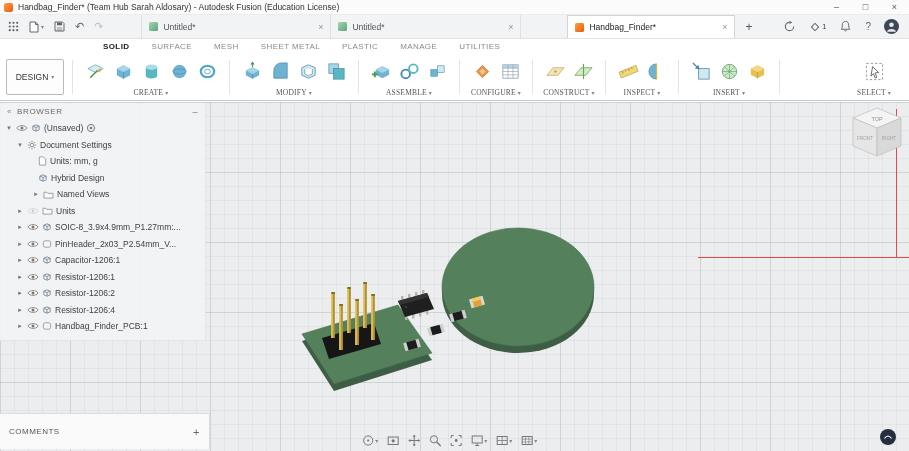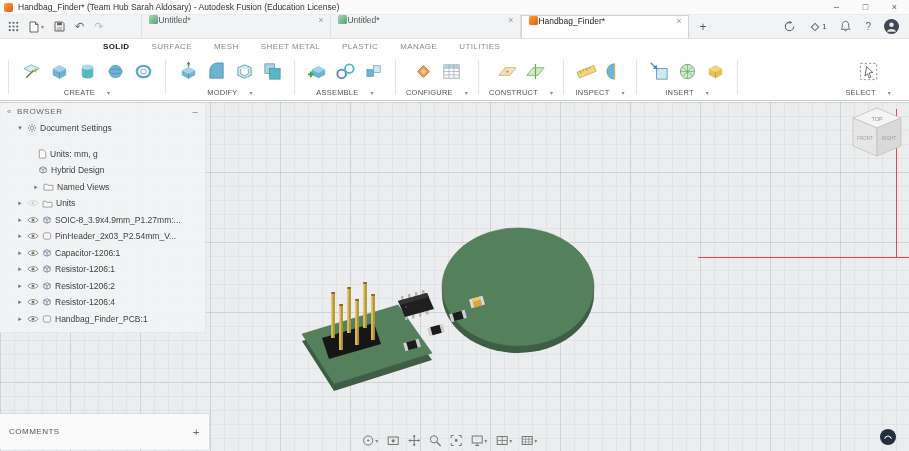--- a/index.html
+++ b/index.html
@@ -14,21 +14,21 @@
 .win-controls{margin-left:auto;display:flex;height:100%;}
 .win-btn{width:29px;display:flex;align-items:center;justify-content:center;font-size:9px;color:#555;}
 
 
 #appbar{height:24px;background:#f2f3f4;display:flex;align-items:center;border-bottom:1px solid #e2e2e2;}
 .appbar-left{display:flex;align-items:center;gap:10px;padding:0 8px;}
 .abtn{display:flex;align-items:center;gap:2px;color:#666;}
 .glyph-btn{font-size:11px;line-height:1;color:#666;}
 .glyph-btn.disabled{color:#bfbfbf;}
 #doctabs{display:flex;align-items:stretch;height:100%;margin-left:30px;}
-.doctab{display:flex;align-items:flex-start;padding:0 7px;border-right:1px solid #e0e0e0;color:#555;font-size:8.5px;}
+.doctab{display:flex;align-items:center;gap:5px;padding:0 7px;border-right:1px solid #e0e0e0;color:#555;font-size:8.5px;}
 .doctab:first-child{border-left:1px solid #e0e0e0;}
 .doctab.active{background:#fff;border:1px solid #d4d4d4;border-bottom:none;color:#222;}
 .tab-icon{width:9px;height:9px;border-radius:1.5px;flex:0 0 auto;}
 .tab-icon.green{background:linear-gradient(135deg,#a9d4b6,#5aa37a);}
 .tab-icon.orange{background:linear-gradient(135deg,#ffa03c,#e85c10);}
 .tab-label{white-space:nowrap;overflow:hidden;text-overflow:ellipsis;flex:1;}
 .tab-close{color:#999;font-size:9px;padding-left:3px;}
 .newtab{display:flex;align-items:center;padding:0 10px;font-size:12px;color:#555;}
 .appbar-right{margin-left:auto;display:flex;align-items:center;gap:13px;padding-right:10px;}
 .tbicon{display:flex;align-items:center;color:#666;}
@@ -42,21 +42,21 @@
 
 
 #ribbon{height:47px;background:#fff;border-bottom:1px solid #c9cacb;display:flex;align-items:stretch;padding:0 10px 0 6px;}
 #design-btn{width:58px;height:36px;margin:5px 6px 0 0;border:1px solid #b9b9b9;border-radius:2px;display:flex;align-items:center;justify-content:center;gap:3px;font-size:8.5px;color:#333;background:#fdfdfd;flex:0 0 auto;}
 .rsep{width:1px;background:#e4e4e4;margin:6px 2px;}
 .rgroup{display:flex;flex-direction:column;align-items:center;padding:2px 8px 0;}
 .rgroup.select{margin-left:auto;}
 .ricons{flex:1;display:flex;align-items:center;gap:4px;}
 .rbtn{width:24px;height:25px;display:flex;align-items:center;justify-content:center;}
 .ri{width:21px;height:21px;}
-.rlabel{display:flex;align-items:center;gap:12px;font-size:7.5px;color:#555;padding:1px 0 3px;letter-spacing:0.2px;}
+.rlabel{display:flex;align-items:center;gap:2px;font-size:7.5px;color:#555;padding:1px 0 3px;letter-spacing:0.2px;font-family:Liberation Serif, serif;}
 .dd{font-size:6px;color:#888;line-height:1;}
 
 
 #canvas{position:absolute;left:0;top:102px;width:909px;height:349px;background-color:#ecedee;
 background-image:
  linear-gradient(to right, rgba(160,168,172,0.28) 1px, transparent 1px),
  linear-gradient(to bottom, rgba(160,168,172,0.28) 1px, transparent 1px),
  linear-gradient(to right, rgba(160,168,172,0.13) 1px, transparent 1px),
  linear-gradient(to bottom, rgba(160,168,172,0.13) 1px, transparent 1px);
 background-size:70px 70px,70px 70px,14px 14px,14px 14px;}
@@ -135,21 +135,21 @@
     <div class="doctab" style="width:190px;">
       <span class="tab-icon green"></span>
       <span class="tab-label">Untitled*</span>
       <span class="tab-close">×</span>
     </div>
     <div class="doctab" style="width:190px;">
       <span class="tab-icon green"></span>
       <span class="tab-label">Untitled*</span>
       <span class="tab-close">×</span>
     </div>
-    <div class="doctab active" style="width:168px;">
+    <div class="doctab active" style="width:168px;margin-left:46px;">
       <span class="tab-icon orange"></span>
       <span class="tab-label">Handbag_Finder*</span>
       <span class="tab-close">×</span>
     </div>
     <span class="newtab">+</span>
   </div>
 
   <div class="appbar-right">
     <span class="tbicon">
       <svg width="13" height="13" viewBox="0 0 14 14">
@@ -184,20 +184,24 @@
   <span class="rtab active">SOLID</span>
   <span class="rtab">SURFACE</span>
   <span class="rtab">MESH</span>
   <span class="rtab">SHEET METAL</span>
   <span class="rtab">PLASTIC</span>
   <span class="rtab">MANAGE</span>
   <span class="rtab">UTILITIES</span>
 </div>
 
 <div id="ribbon">
+  <div id="design-btn">
+    <span>DESIGN</span>
+    <span class="dd">▾</span>
+  </div>
   <div class="rsep"></div>
 
   <div class="rgroup">
     <div class="ricons">
       <div class="rbtn">
           <svg class="ri" viewBox="0 0 22 22">
             <path d="M3 8 L11 4 L19 8 L11 12 Z" fill="#d8edf0" stroke="#5aa8b8" stroke-width="0.8"></path>
             <path d="M5.5 17.5 L13 10" stroke="#4b8f4b" stroke-width="1.5"></path>
             <path d="M13 10 l2.2 -2.2 2 2 L15 12 Z" fill="#d8a83c"></path>
           </svg>
@@ -500,33 +504,55 @@
     </g>
   </svg>
 
   <div id="browser">
     <div id="browser-header">
       <span style="color:#888;">«</span>
       <span>BROWSER</span>
       <span class="hmin">–</span>
     </div>
     <div>
+        <div class="brow" style="padding-left: 5px;">
+          <span class="chev">▾</span>
+          <span class="bic">
+            <svg width="12" height="8" viewBox="0 0 14 9">
+              <path d="M1 4.5 C3.5 0.8 10.5 0.8 13 4.5 C10.5 8.2 3.5 8.2 1 4.5 Z" fill="#fff" stroke="#777"></path>
+              <circle cx="7" cy="4.5" r="1.8" fill="#777"></circle>
+            </svg>
+          </span>
+          <span class="bic">
+            <svg width="10" height="10" viewBox="0 0 11 11">
+              <path d="M2 3.5 L5.5 2 L9 3.5 L9 7.5 L5.5 9 L2 7.5 Z" fill="#eef3f8" stroke="#7a8a99"></path>
+              <path d="M2 3.5 L5.5 5 L9 3.5 M5.5 5 V9" fill="none" stroke="#7a8a99"></path>
+            </svg>
+          </span>
+          <span class="blabel">(Unsaved)</span>
+          <span class="bic">
+            <svg width="10" height="10" viewBox="0 0 10 10">
+              <circle cx="5" cy="5" r="3.6" fill="none" stroke="#777"></circle>
+              <circle cx="5" cy="5" r="1.3" fill="#777"></circle>
+            </svg>
+          </span>
+        </div>
         <div class="brow" style="padding-left: 16px;">
           <span class="chev">▾</span>
           <span class="bic">
             <svg width="10" height="10" viewBox="0 0 12 12">
               <g stroke="#808080" fill="none">
                 <circle cx="6" cy="6" r="2.2"></circle>
                 <path d="M6 1v1.6 M6 9.4V11 M1 6h1.6 M9.4 6H11 M2.5 2.5l1.2 1.2 M8.3 8.3l1.2 1.2 M9.5 2.5L8.3 3.7 M3.7 8.3L2.5 9.5"></path>
               </g>
             </svg>
           </span>
           <span class="blabel">Document Settings</span>
         </div>
-        <div class="brow" style="padding-left: 27px; margin-top: 9px;">
+        <div class="brow" style="padding-left: 27px;">
           <span class="chev"></span>
           <span class="bic">
             <svg width="9" height="10" viewBox="0 0 9 11">
               <path d="M1 1 h4.5 L8 3.5 V10 H1 Z" fill="#fff" stroke="#999"></path>
             </svg>
           </span>
           <span class="blabel">Units: mm, g</span>
         </div>
         <div class="brow" style="padding-left: 27px;">
           <span class="chev"></span>

